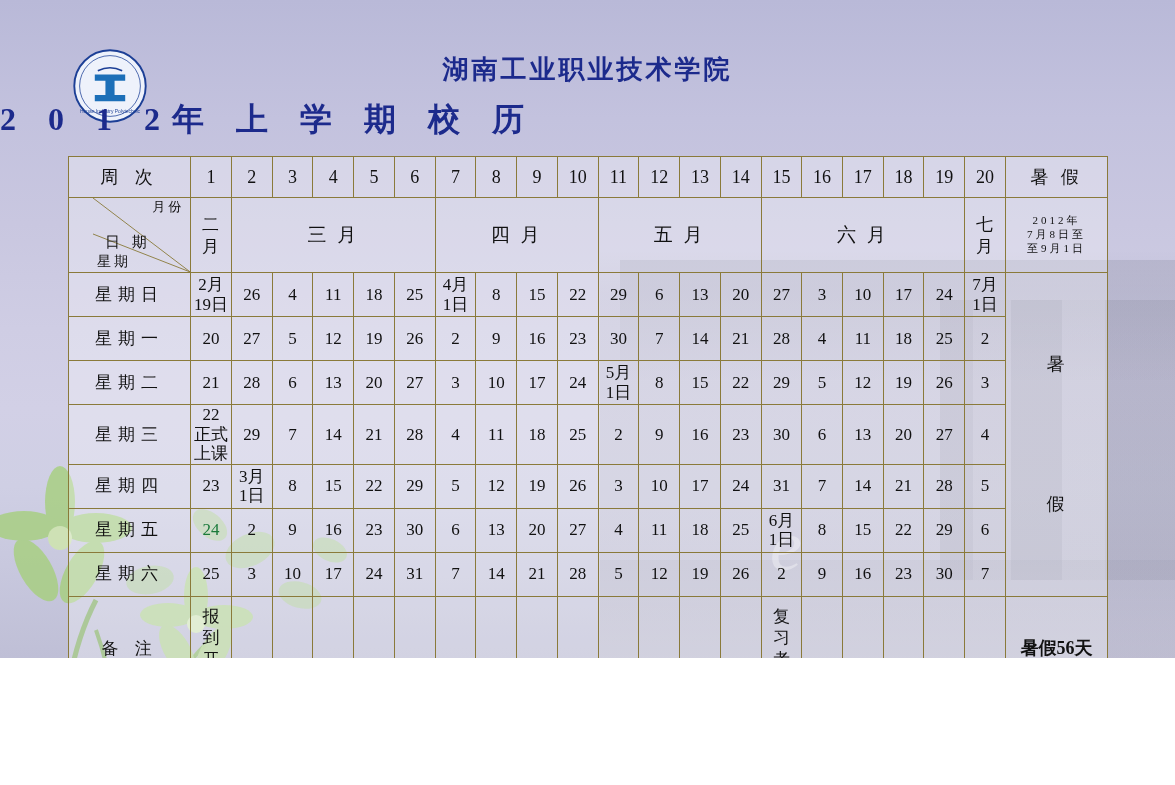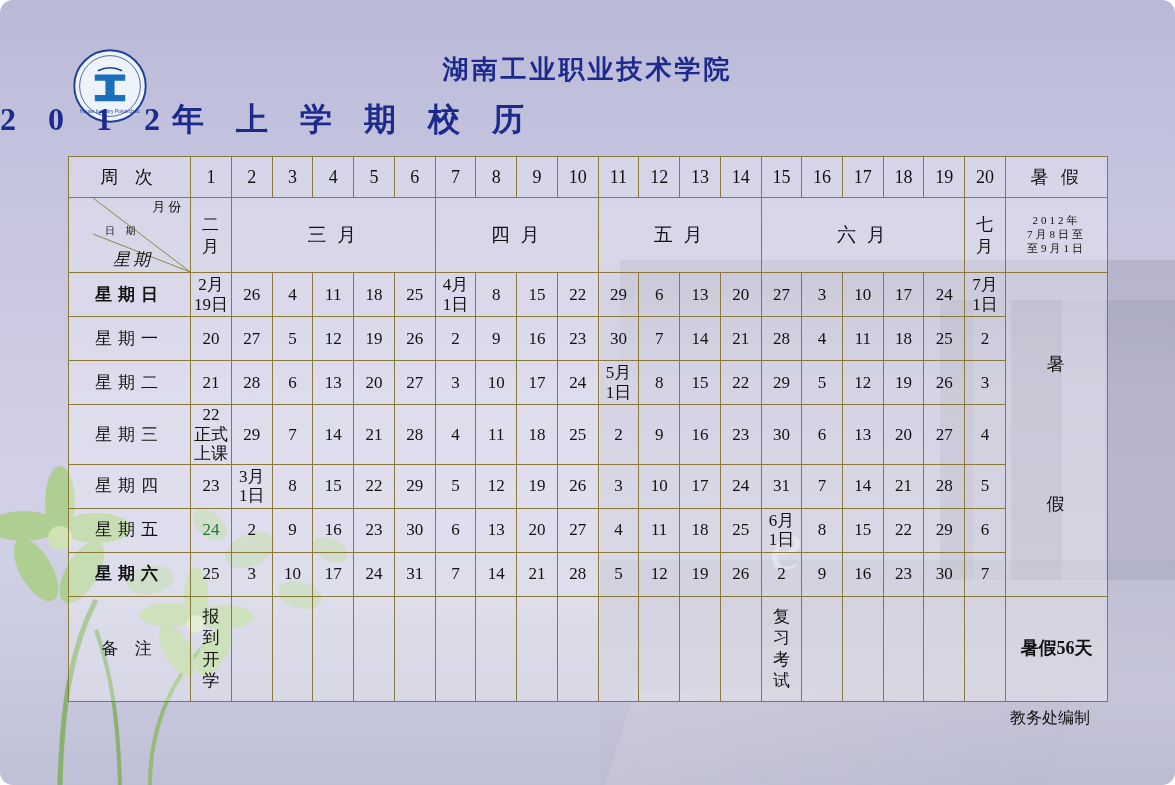--- a/index.html
+++ b/index.html
@@ -8,25 +8,24 @@
   }
   body {
     width: 1175px;
     height: 785px;
     font-family: "Liberation Serif", serif;
     overflow: hidden;
   }
   .page {
     position: relative;
     width: 1175px;
-    height: 785px;
+    height: 658px;
     background:
       linear-gradient(180deg, #b9b9d8 0%, #c3c2de 18%, #c9c7e0 34%, #cfcde4 50%, #d2d0e6 62%, #cfcfe4 74%, #c8c8de 86%, #bfbfd6 100%);
     overflow: hidden;
-    border-radius: 13px;
   }
   
   .photo-layer {
     position: absolute;
     left: 600px;
     top: 250px;
     width: 575px;
     height: 535px;
     opacity: 0.5;
     background:
@@ -152,21 +151,21 @@
   }
   table.cal tr.wk td {
     height: 43px;
   }
   .lbl {
     font-size: 18px;
     letter-spacing: 6px;
     font-weight: normal;
   }
   .red { color: #e8201c; }
-  .redlbl { color: #e8201c; font-weight: bold; letter-spacing: 6px; font-size: 18px; }
+  .redlbl { color: #e8201c; font-weight: normal; letter-spacing: 6px; font-size: 18px; }
   .small { font-size: 11px; line-height: 1.1; margin-top: 8px; }
   .smaller { font-size: 10px; line-height: 1.05; }
   .vert {
     font-size: 17px;
     line-height: 1.2;
     letter-spacing: 1px;
   }
   .summer-cell {
     font-size: 18px;
     letter-spacing: 2px;
@@ -174,22 +173,22 @@
     font-weight: normal;
   }
   .note-row td { height: 104px; }
   .note-vert { font-size: 17px; line-height: 1.25; }
   .corner {
     position: relative;
     height: 74px;
     margin-left: 24px;
   }
   .corner .c-month { position: absolute; right: 6px; top: 2px; font-size: 13px; }
-  .corner .c-date { position: absolute; left: 12px; top: 27px; font-size: 10px; letter-spacing: 4px;}
-  .corner .c-week { position: absolute; left: 20px; bottom: 2px; font-size: 17px; font-style: italic; }
+  .corner .c-date { position: absolute; left: 12px; top: 36px; font-size: 15px; letter-spacing: 4px;}
+  .corner .c-week { position: absolute; left: 4px; bottom: 2px; font-size: 14px; }
   .corner .diag {
     position: absolute; left: 0; top: 0; width: 100%; height: 100%;
   }
   .footer {
     position: absolute;
     left: 1010px;
     top: 708px;
     font-size: 16px;
     color: #111;
     font-family: "Liberation Serif", serif;

